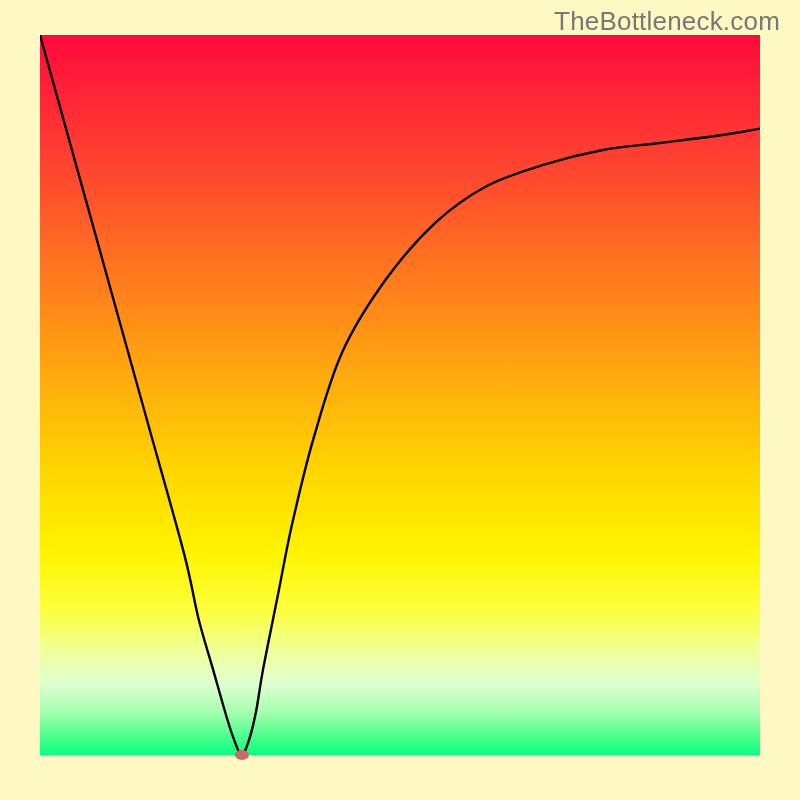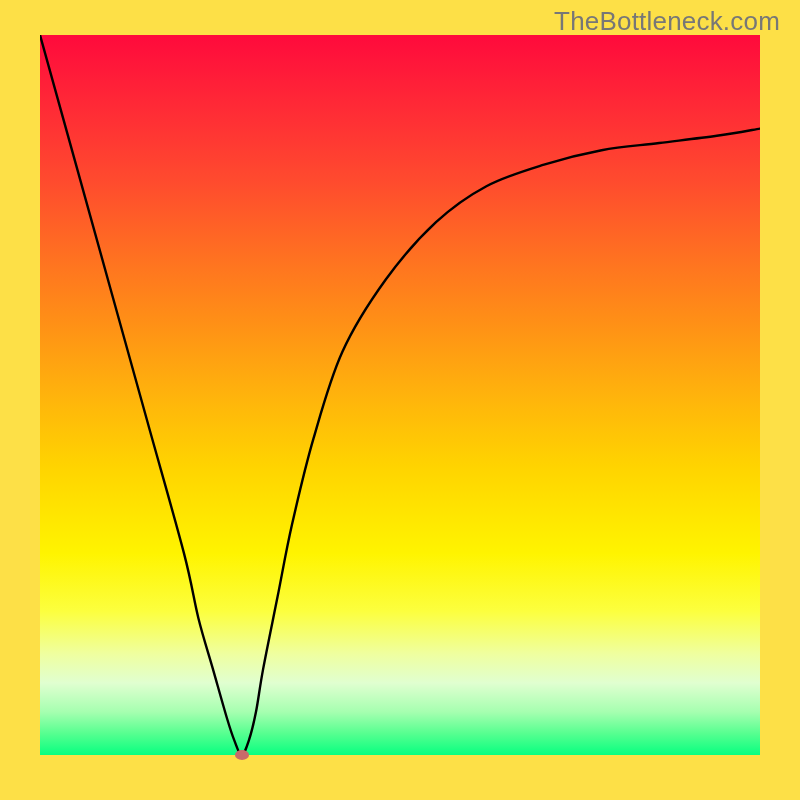--- a/index.html
+++ b/index.html
@@ -8,21 +8,21 @@
     width: 800px;
     height: 800px;
     overflow: hidden;
     background: #000;
     font-family: Arial, Helvetica, sans-serif;
   }
   .frame {
     position: relative;
     width: 800px;
     height: 800px;
-    background: #fde047;
+    background: #fef9c3;
   }
   .plot-area {
     position: absolute;
     left: 40px;
     top: 35px;
     width: 720px;
     height: 720px;
     background: linear-gradient(to bottom,
       #ff0a3c 0%,
       #ff2a36 10%,

